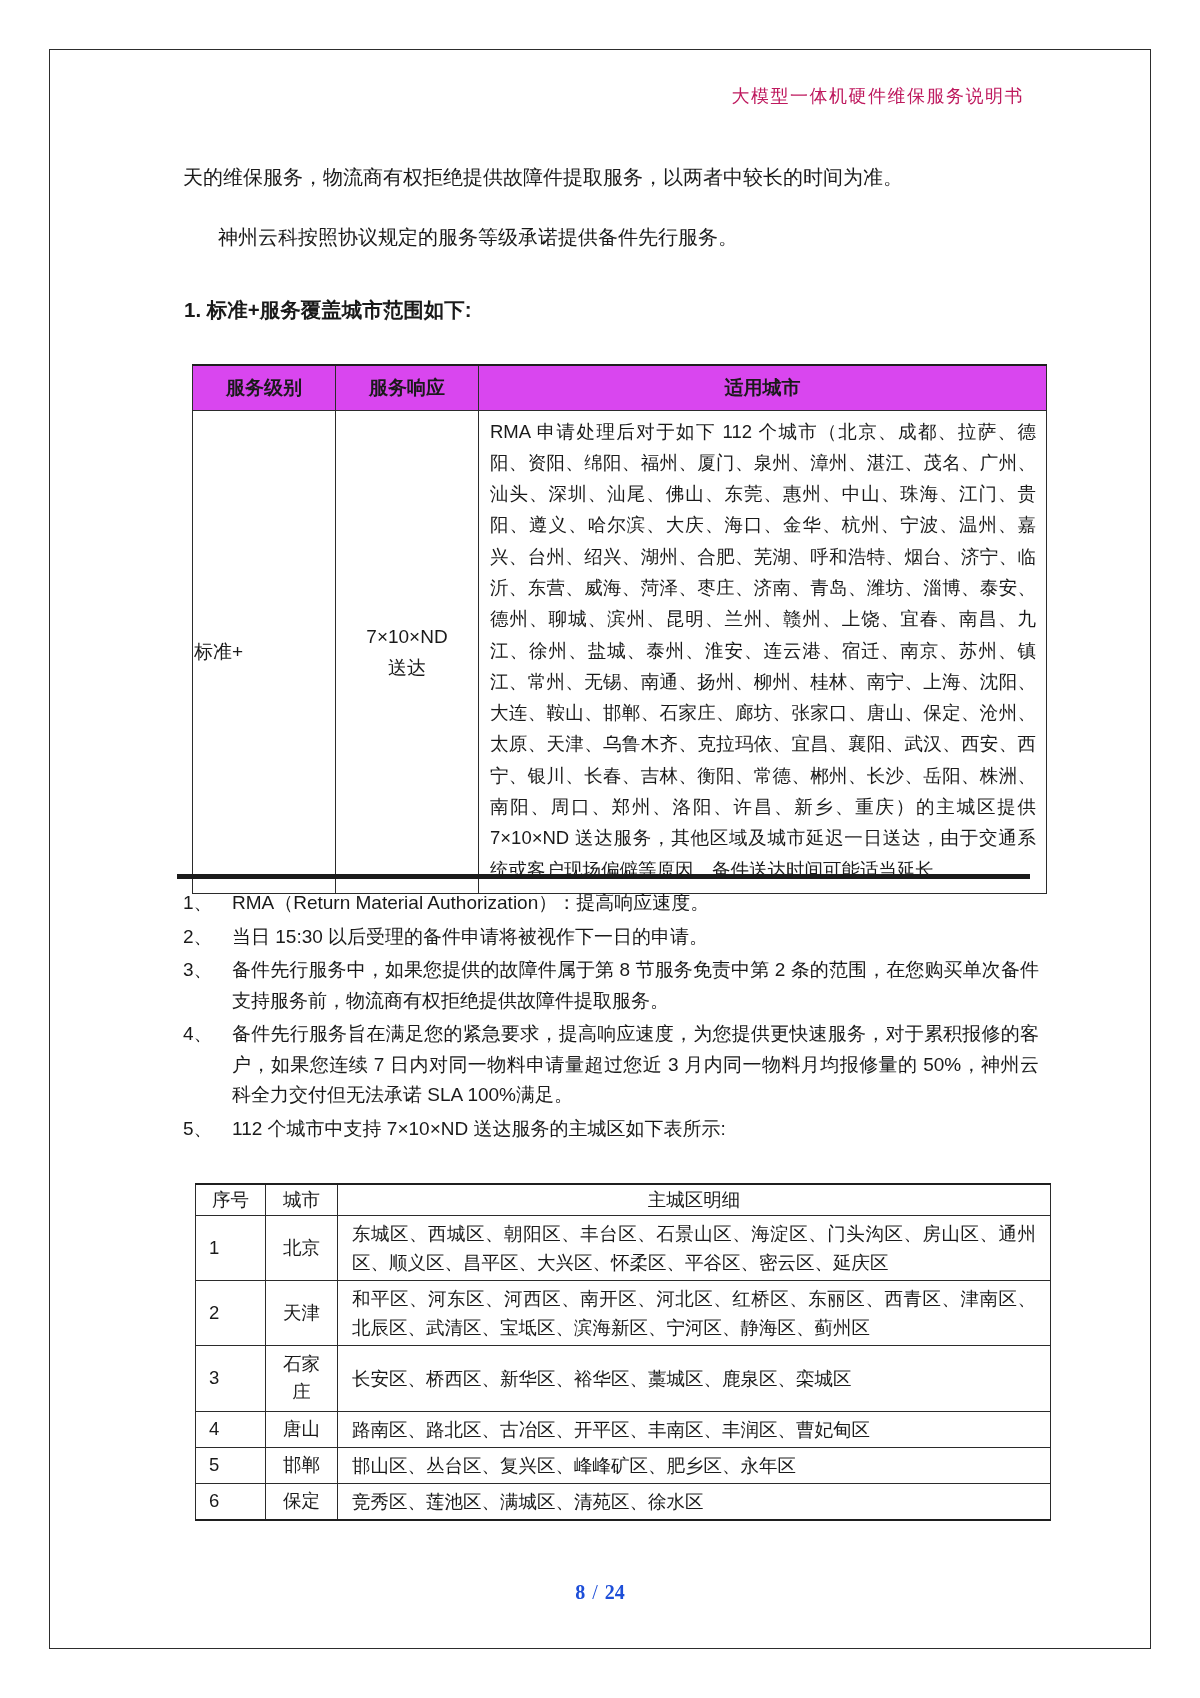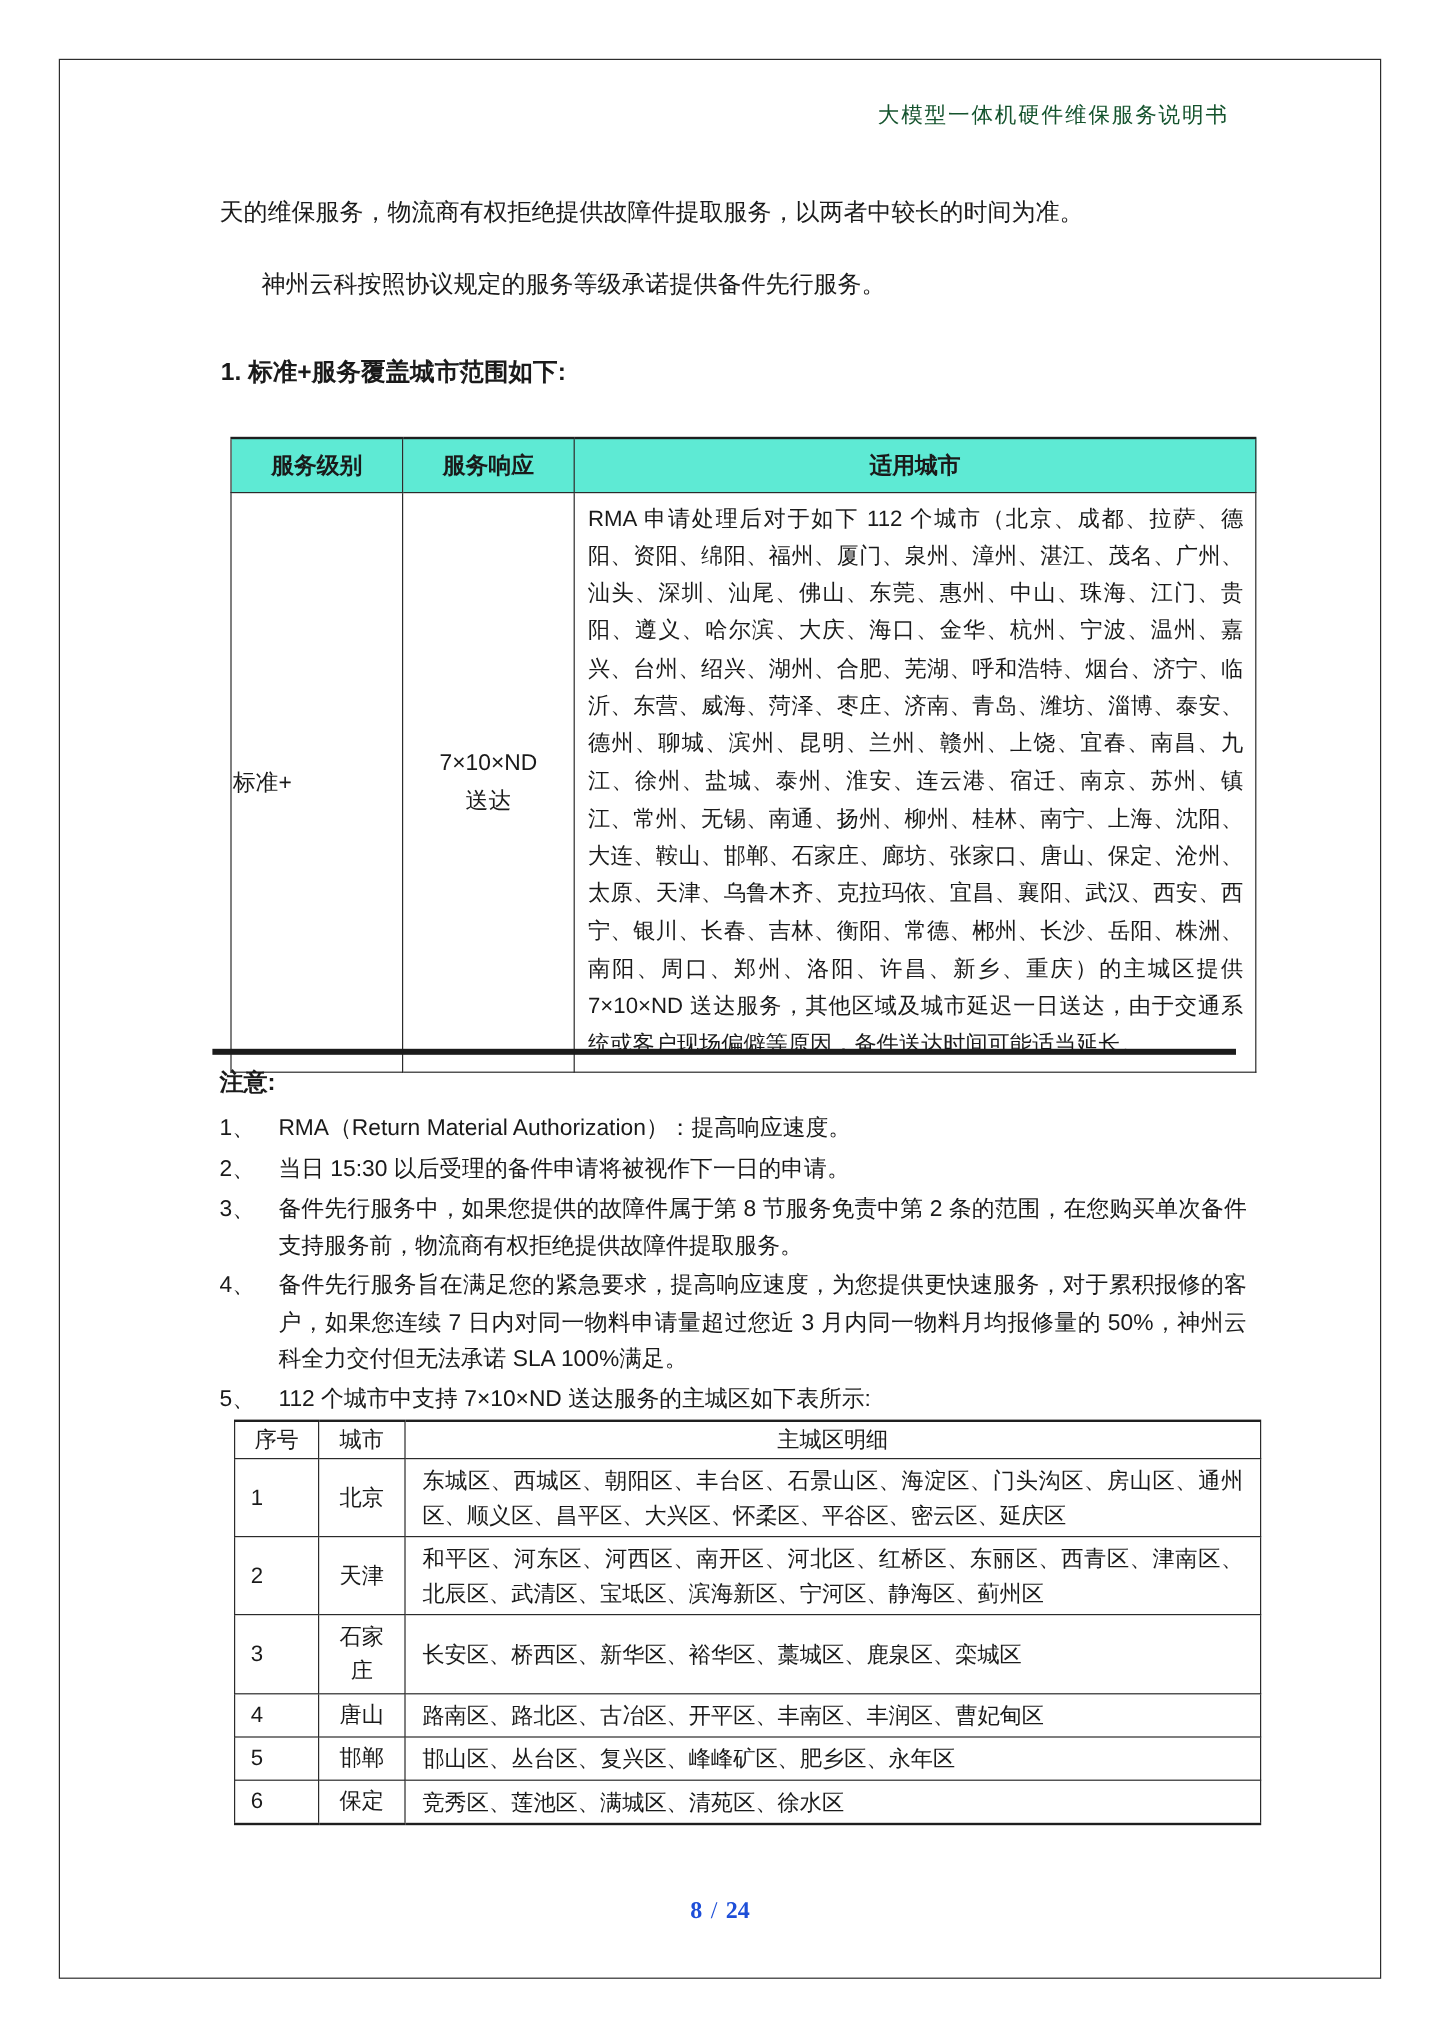--- a/index.html
+++ b/index.html
@@ -7,32 +7,32 @@
     width:1200px; height:1698px; position:relative; overflow:hidden;
     font-family:"Liberation Sans", sans-serif; color:#1a1a1a;
   }
   .frame {
     position:absolute; left:49px; top:49px; width:1102px; height:1600px;
     border:1.6px solid #2d2d2d; box-sizing:border-box;
   }
   .header-title {
     position:absolute; top:84px; right:176px;
     font-family:"Liberation Serif","DejaVu Serif",serif;
-    font-size:18px; color:#14532d; letter-spacing:1.5px;
+    font-size:18px; color:#be185d; letter-spacing:1.5px;
   }
   .para1 { position:absolute; left:183px; top:164px; font-size:20px; line-height:27px; }
   .para2 { position:absolute; left:218px; top:224px; font-size:20px; line-height:27px; }
   .sec-heading { position:absolute; left:184px; top:296px; font-size:20.5px; font-weight:bold; }
 
   table { border-collapse:collapse; table-layout:fixed; }
   th, td { box-sizing:border-box; }
 
   .svc-table { position:absolute; left:192px; top:364px; width:854px; }
   .svc-table th {
-    background:#5eead4; border:1.6px solid #2b2b2b; border-top:2.6px solid #1f1f1f;
+    background:#d946ef; border:1.6px solid #2b2b2b; border-top:2.6px solid #1f1f1f;
     height:45px; font-size:19px; font-weight:bold; text-align:center; vertical-align:middle;
   }
   .svc-table td { border:1.6px solid #2b2b2b; }
   .cell-level { text-align:left; vertical-align:middle; font-size:19px; }
   .cell-resp  { text-align:center; vertical-align:middle; font-size:19px; line-height:31px; }
   .cell-cities {
     vertical-align:top; padding:5px 10px 8px 11px;
     font-size:18.5px; line-height:31.3px; text-align:justify;
   }
 
@@ -94,21 +94,20 @@
       <div>送达</div>
     </td>
     <td class="cell-cities">RMA 申请处理后对于如下 112 个城市（北京、成都、拉萨、德阳、资阳、绵阳、福州、厦门、泉州、漳州、湛江、茂名、广州、汕头、深圳、汕尾、佛山、东莞、惠州、中山、珠海、江门、贵阳、遵义、哈尔滨、大庆、海口、金华、杭州、宁波、温州、嘉兴、台州、绍兴、湖州、合肥、芜湖、呼和浩特、烟台、济宁、临沂、东营、威海、菏泽、枣庄、济南、青岛、潍坊、淄博、泰安、德州、聊城、滨州、昆明、兰州、赣州、上饶、宜春、南昌、九江、徐州、盐城、泰州、淮安、连云港、宿迁、南京、苏州、镇江、常州、无锡、南通、扬州、柳州、桂林、南宁、上海、沈阳、大连、鞍山、邯郸、石家庄、廊坊、张家口、唐山、保定、沧州、太原、天津、乌鲁木齐、克拉玛依、宜昌、襄阳、武汉、西安、西宁、银川、长春、吉林、衡阳、常德、郴州、长沙、岳阳、株洲、南阳、周口、郑州、洛阳、许昌、新乡、重庆）的主城区提供 7×10×ND 送达服务，其他区域及城市延迟一日送达，由于交通系统或客户现场偏僻等原因，备件送达时间可能适当延长。</td>
   </tr>
 </tbody>
   </table>
 
 <div class="rule"></div>
 
 <div class="notes">
-  <div class="notes-heading">注意:</div>
   <div class="note-item">
     <span class="note-num">1、</span>
     <span class="note-text">RMA（Return Material Authorization）：提高响应速度。</span>
   </div>
   <div class="note-item">
     <span class="note-num">2、</span>
     <span class="note-text">当日 15:30 以后受理的备件申请将被视作下一日的申请。</span>
   </div>
   <div class="note-item">
     <span class="note-num">3、</span>

